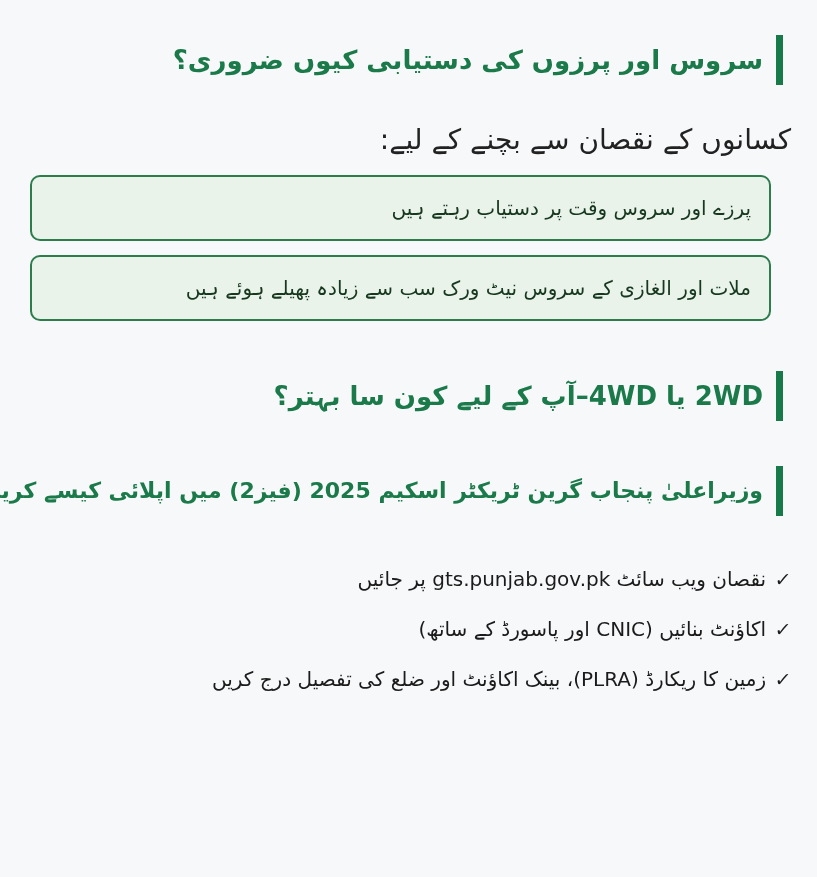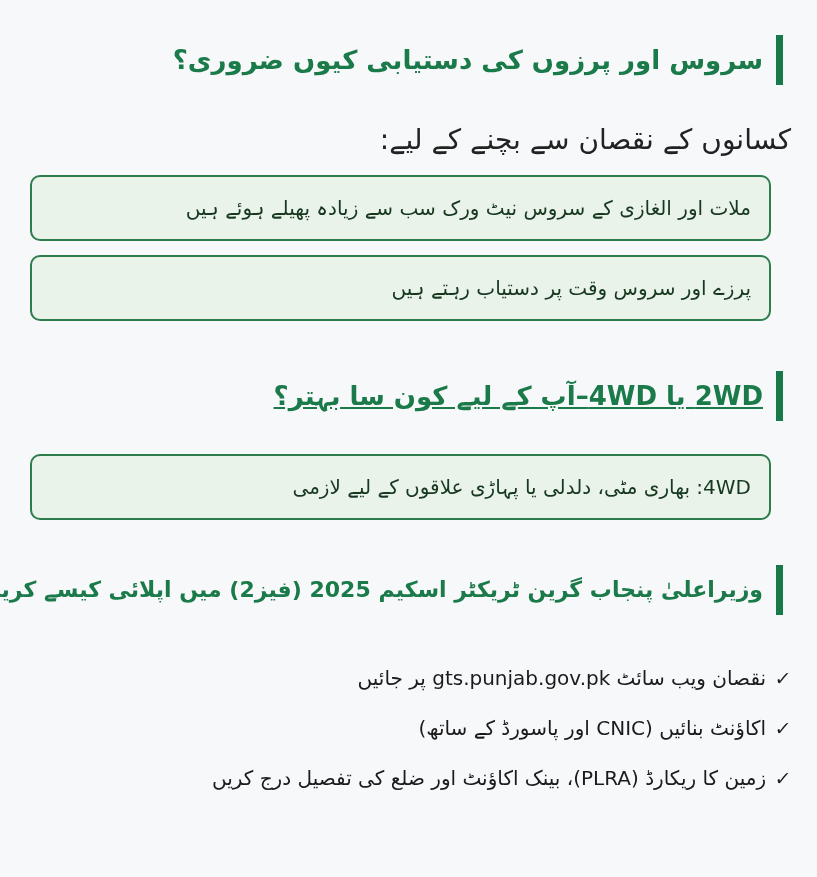--- a/index.html
+++ b/index.html
@@ -45,21 +45,21 @@
     border: 2px solid #2c7c4c;
     border-radius: 10px;
   }
   .info-box .box-text {
     font-size: 20px;
     color: #17381f;
     line-height: 1.3;
     text-align: right;
   }
   .boxes { margin-top: 12px; }
-  .heading-2 { margin-top: 50px; text-decoration: underline; }
+  .heading-2 { margin-top: 50px; }
   .boxes-2 { margin-top: 33px; }
   .heading-3 { margin-top: 45px; }
   .check-list { margin: 38px -8px 0 0; }
   .check-item {
     display: flex;
     align-items: baseline;
     justify-content: flex-start;
     gap: 9px;
     line-height: 50px;
     text-align: right;
@@ -79,33 +79,30 @@
 <body>
 
 <div class="page">
 
   <h2 class="heading">سروس اور پرزوں کی دستیابی کیوں ضروری؟</h2>
 
   <p class="intro">کسانوں کے نقصان سے بچنے کے لیے:</p>
 
   <div class="boxes">
     <div class="info-box">
-      <span class="box-text">ملات اور الغازی کے سروس نیٹ ورک سب سے زیادہ پھیلے ہوئے ہیں</span>
+      <span class="box-text">پرزے اور سروس وقت پر دستیاب رہتے ہیں</span>
     </div>
     <div class="info-box">
-      <span class="box-text">پرزے اور سروس وقت پر دستیاب رہتے ہیں</span>
+      <span class="box-text">ملات اور الغازی کے سروس نیٹ ورک سب سے زیادہ پھیلے ہوئے ہیں</span>
     </div>
   </div>
 
   <h2 class="heading heading-2">2WD یا 4WD–آپ کے لیے کون سا بہتر؟</h2>
 
   <div class="boxes boxes-2">
-    <div class="info-box">
-      <span class="box-text">4WD: بھاری مٹی، دلدلی یا پہاڑی علاقوں کے لیے لازمی</span>
-    </div>
   </div>
 
   <h2 class="heading heading--long heading-3">وزیراعلیٰ پنجاب گرین ٹریکٹر اسکیم 2025 (فیز2) میں اپلائی کیسے کریں؟</h2>
 
   <div class="check-list">
     <div class="check-item">
       <span class="check-mark">✓</span>
       <span class="check-text">نقصان ویب سائٹ gts.punjab.gov.pk پر جائیں</span>
     </div>
     <div class="check-item">

